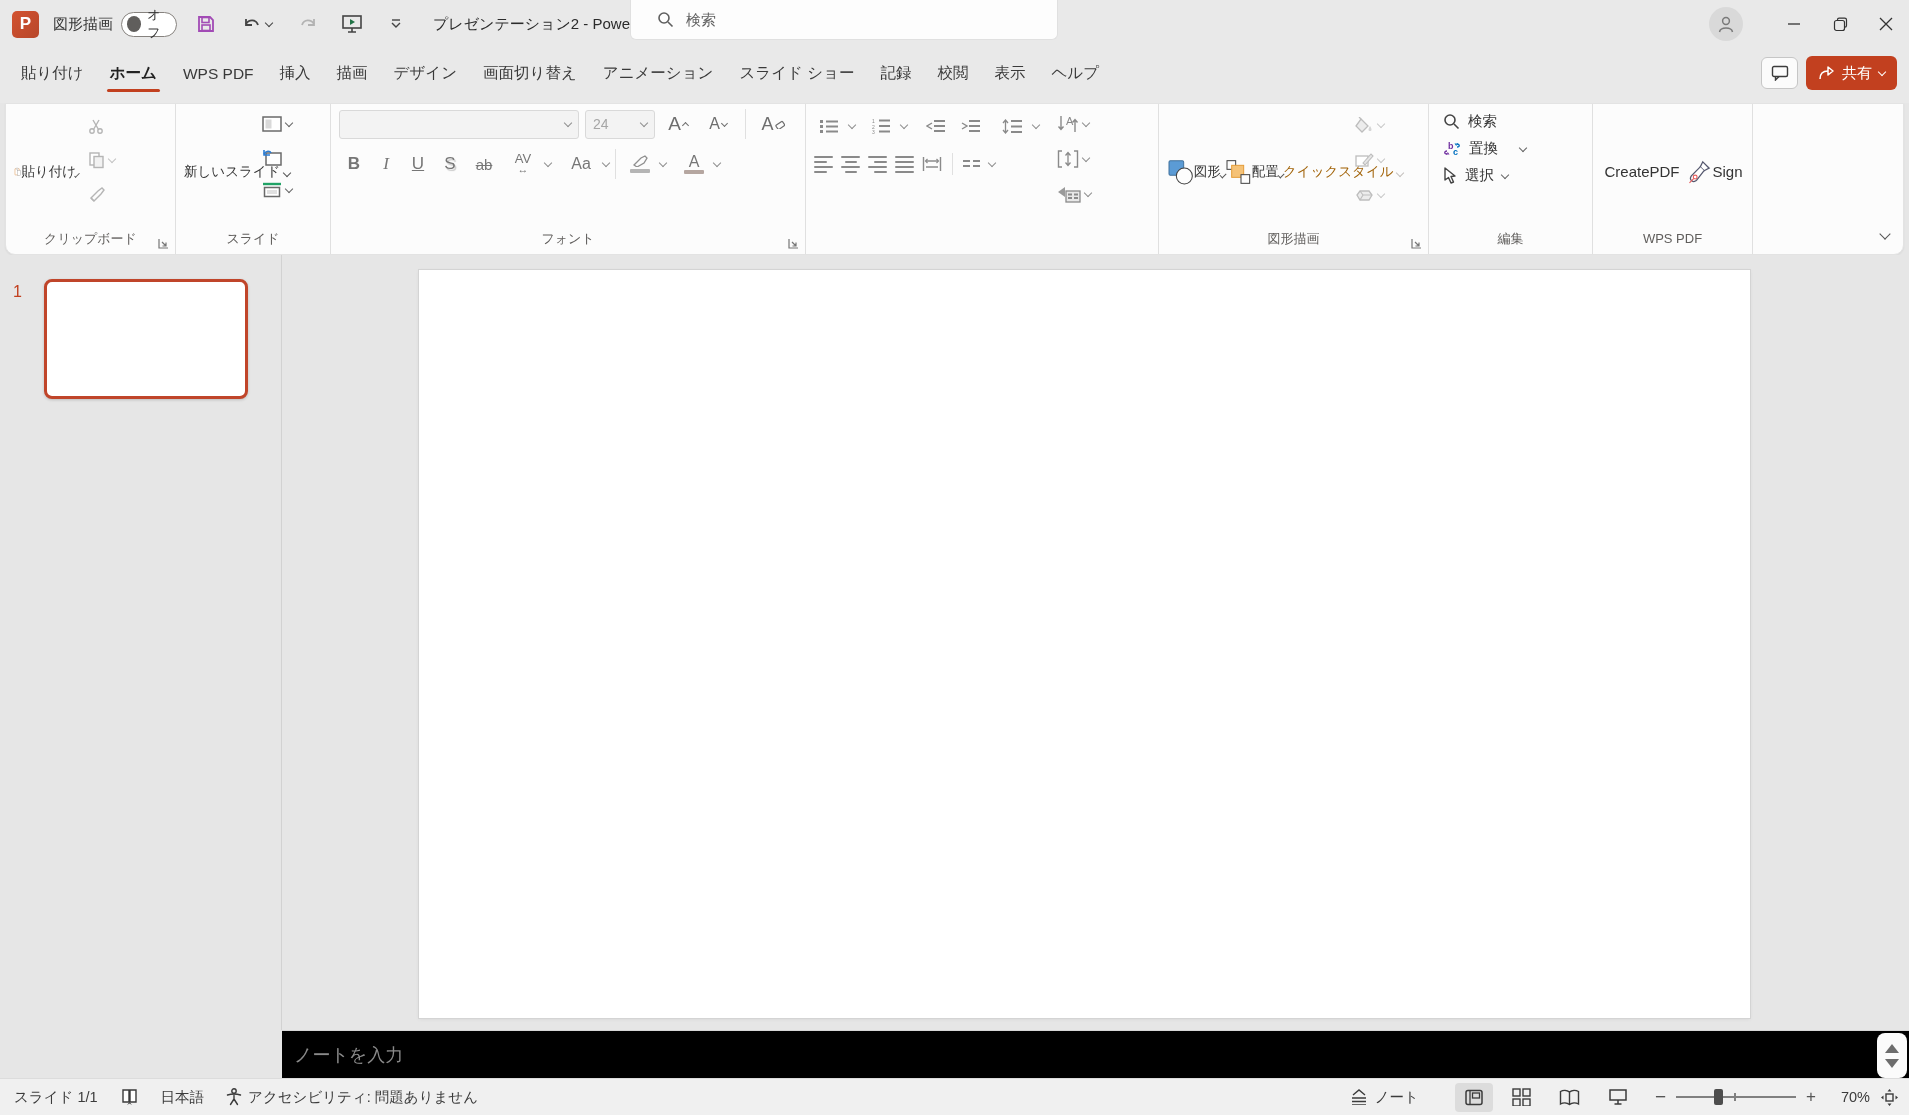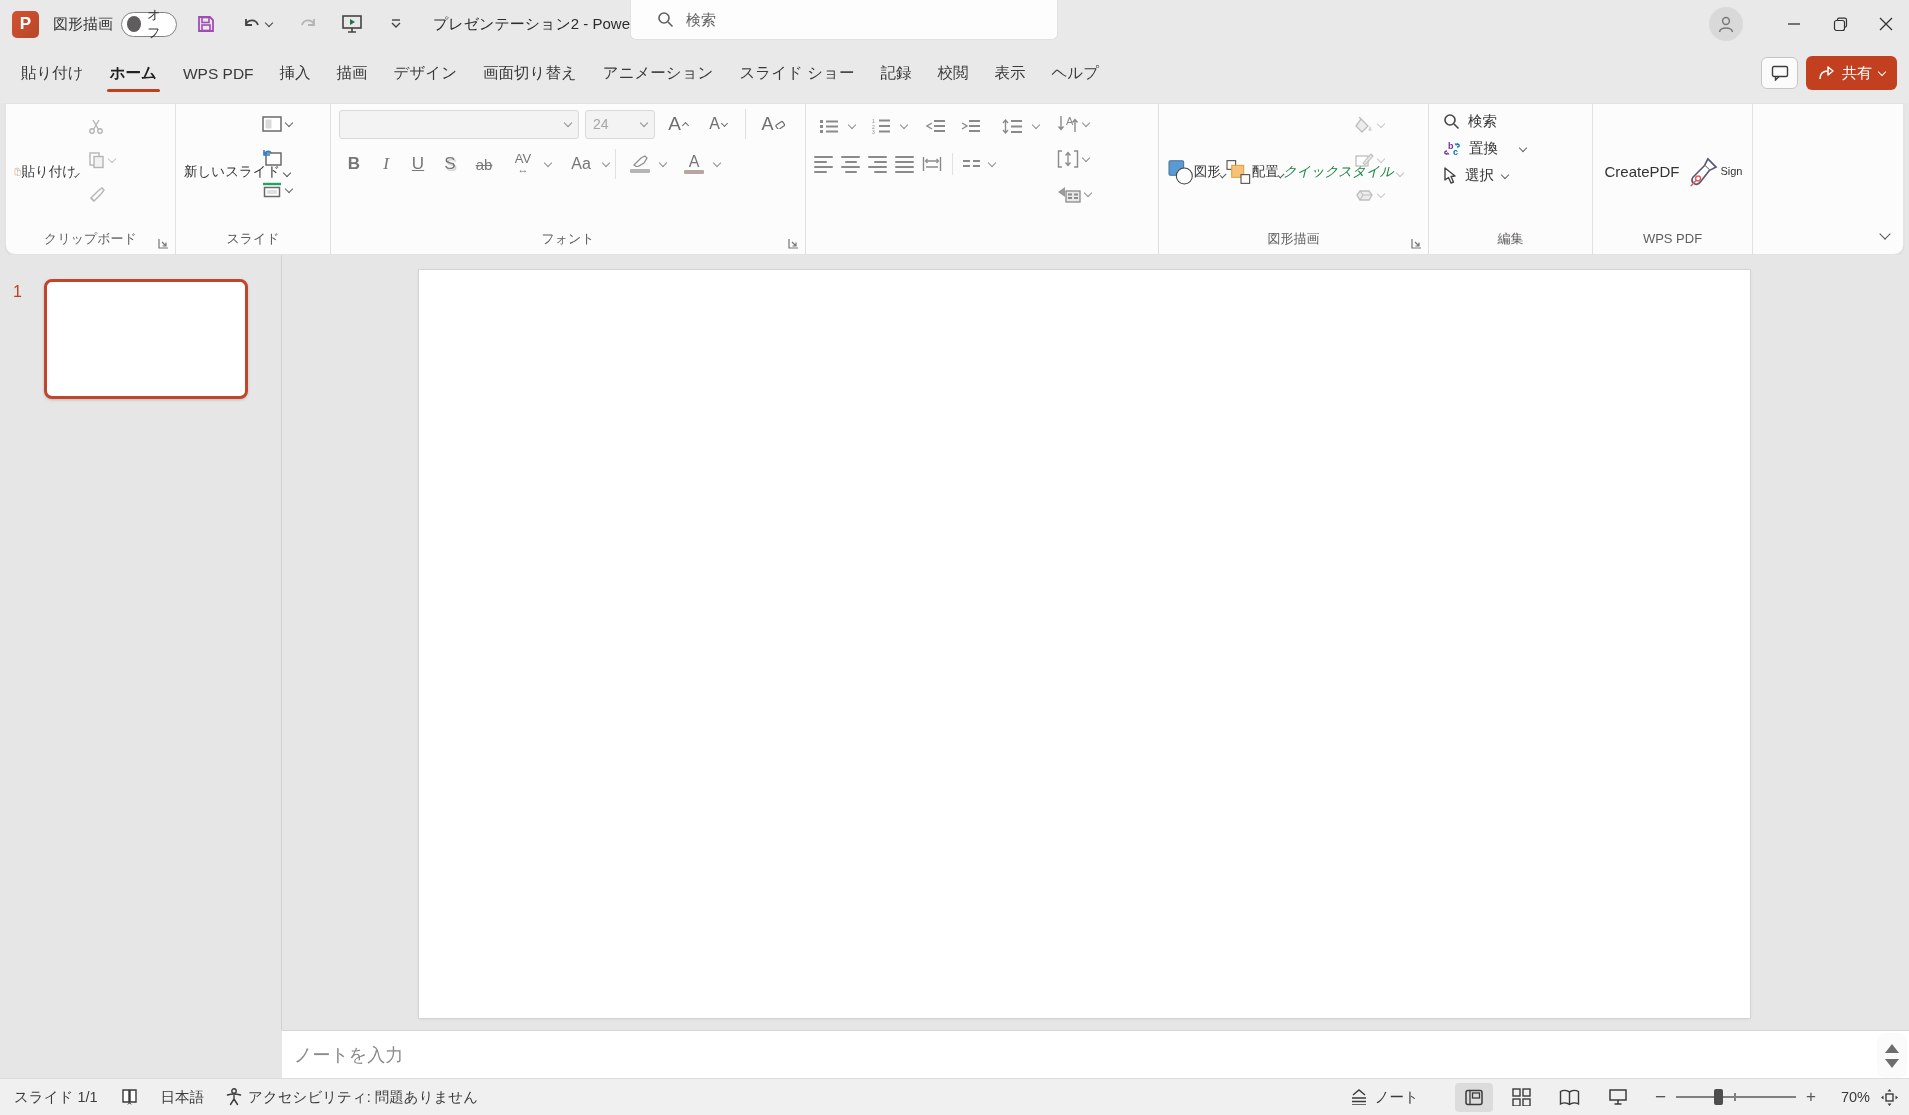--- a/index.html
+++ b/index.html
@@ -45,21 +45,21 @@
 
   
   #ribbon{position:absolute;top:103px;left:5px;width:1899px;height:152px;background:#fcfcfc;
     border:1px solid #e3e3e3;border-radius:0 0 10px 10px;display:flex;box-shadow:0 1px 2px rgba(0,0,0,.06);}
   .group{position:relative;height:100%;border-right:1px solid #e0e0e0;display:flex;flex-direction:column;}
   .gcontent{flex:1;display:flex;padding:5px 6px 0 8px;}
   .glabel{height:25px;text-align:center;color:#605e5c;font-size:13px;line-height:20px;position:relative;}
   .launcher{position:absolute;right:6px;bottom:5px;}
   .bigbtn{display:flex;flex-direction:row;align-items:center;width:64px;padding-top:5px;border-radius:4px;}
   .bigbtn .lbl{font-size:13.5px;color:#333;line-height:17px;text-align:right;white-space:nowrap;}
-  .bigbtn .lbl.dis{color:#15803d;font-style:italic;}
+  .bigbtn .lbl.dis{color:#a16207;}
   .cv{display:inline-block;width:6px;height:6px;border-right:1.5px solid currentColor;
     border-bottom:1.5px solid currentColor;transform:rotate(45deg);margin-top:-2px;}
   .cv.up{transform:rotate(-135deg);margin-top:3px;}
   .sbtn{height:26px;display:flex;align-items:center;justify-content:center;border-radius:3px;color:#767676;}
   .col{display:flex;flex-direction:column;justify-content:flex-start;gap:8px;}
   .combo{height:29px;background:#f3f3f3;border:1px solid #d9d9d9;border-radius:3px;display:flex;
     align-items:center;justify-content:space-between;padding:0 7px;color:#a6a6a6;font-size:14px;}
   .vdiv{width:1px;background:#e0e0e0;height:30px;margin:0 4px;align-self:center;}
   .rowline{display:flex;align-items:center;gap:4px;}
 
@@ -70,21 +70,21 @@
   
   #workspace{position:absolute;top:255px;left:0;width:1909px;height:775px;background:#e6e6e6;}
   .panel-divider{position:absolute;left:281px;top:0;width:1px;height:775px;background:#d2d2d2;}
   .slide-num{position:absolute;left:13px;top:28px;color:#c2401f;font-size:16px;}
   .thumb{position:absolute;left:44px;top:24px;width:204px;height:120px;background:#fff;
     border:3px solid #c0452a;border-radius:8px;box-shadow:0 1px 3px rgba(0,0,0,.18);}
   .canvas{position:absolute;left:419px;top:15px;width:1331px;height:748px;background:#fff;
     box-shadow:0 0 0 1px #d4d4d4,0 1px 4px rgba(0,0,0,.08);}
 
   
-  #notesbar{position:absolute;top:1030px;left:282px;width:1627px;height:48px;background:#ffffff;
+  #notesbar{position:absolute;top:1030px;left:282px;width:1627px;height:48px;background:#000000;
     border-top:1px solid #d6d6d6;}
   .notes-ph{position:absolute;left:12px;top:12px;font-size:18px;color:#8a8a8a;}
   .vscroll{position:absolute;right:2px;top:2px;width:30px;height:45px;background:#fbfbfb;
     border-radius:8px;display:flex;flex-direction:column;align-items:center;justify-content:center;gap:6px;}
   .tri-up{width:0;height:0;border-left:7px solid transparent;border-right:7px solid transparent;
     border-bottom:9px solid #6d6d6d;}
   .tri-down{width:0;height:0;border-left:7px solid transparent;border-right:7px solid transparent;
     border-top:9px solid #6d6d6d;}
 
   
@@ -658,21 +658,21 @@
         <span class="lbl" style="font-size:15px">Create</span>
         <span class="lbl" style="font-size:15px">PDF</span>
       </div>
       <div class="bigbtn" style="width:58px">
         <svg width="44" height="44" viewBox="0 0 44 44">
           <path d="M28 6 L38 16 L30 20 L24 14 Z" fill="#fff" stroke="#55586e" stroke-width="2"></path>
           <path d="M24 14 L10 28 C8 31,8 34,11 36 C13 38,17 37,19 34 L30 20" fill="#fff" stroke="#55586e" stroke-width="2"></path>
           <circle cx="16" cy="30" r="3" fill="none" stroke="#e85d5d" stroke-width="1.8"></circle>
           <path d="M14 32 L7 39" stroke="#e85d5d" stroke-width="1.8"></path>
         </svg>
-        <span class="lbl" style="font-size:11px">Sign</span>
+        <span class="lbl" style="font-size:15px">Sign</span>
       </div>
     </div>
     <div class="glabel">
       <span>WPS PDF</span>
     </div>
   </div>
 
 
   <div style="position:absolute;right:14px;bottom:12px;">
     <span class="cv" style="color:#555;width:8px;height:8px;"></span>

